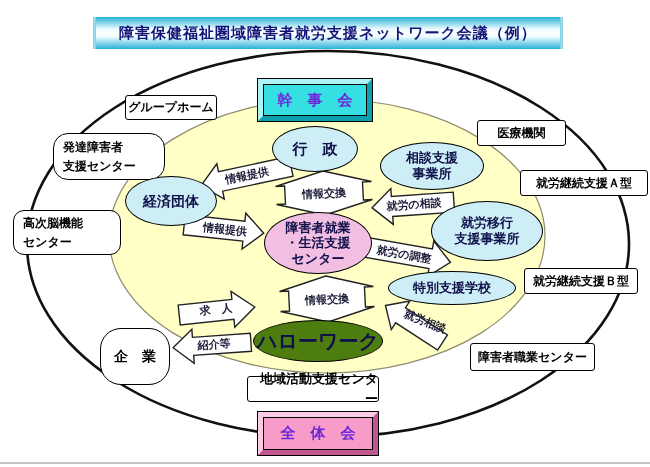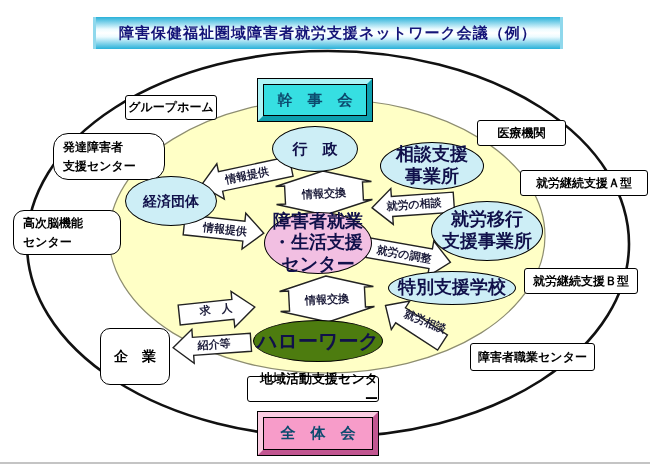--- a/index.html
+++ b/index.html
@@ -22,30 +22,30 @@
     display:flex;align-items:center;justify-content:center;
     font-size:12px;font-weight:bold;color:#000;white-space:pre-line;text-align:center;
     line-height:1.55;box-sizing:border-box;
   }
   .obox.left{justify-content:flex-start;text-align:left;padding-left:9px;}
   
   .enode{
     position:absolute;border:1.5px solid #000;border-radius:50%;
     display:flex;align-items:center;justify-content:center;
     font-weight:bold;color:#10104a;white-space:pre-line;text-align:center;line-height:1.2;
-    box-sizing:border-box;font-size:18px;
+    box-sizing:border-box;font-size:13px;
   }
   
   .box3d{
     position:absolute;border:5px solid;box-shadow:0 0 0 1px #000;
     display:flex;box-sizing:border-box;
   }
   .box3d .panel{
     flex:1;border:1px solid #000;display:flex;align-items:center;justify-content:center;
-    font-size:15px;font-weight:bold;color:#0c4a6e;white-space:nowrap;
+    font-size:15px;font-weight:bold;color:#6d28d9;white-space:nowrap;
   }
   
   .alabel{
     position:absolute;width:84px;text-align:center;
     font-size:11px;font-weight:bold;color:#1c1c3a;white-space:nowrap;
   }
   .page-edge{position:absolute;left:0;top:462px;width:650px;height:2px;background:#c4c4c4;}
 </style>
 </head>
 <body>
@@ -83,21 +83,21 @@
   <div class="obox" style="left:125px;top:95px;width:92px;height:25px;">グループホーム</div>
   <div class="obox left" style="left:53px;top:133px;width:112px;height:47px;border-radius:15px;">発達障害者
 支援センター</div>
   <div class="obox left" style="left:13px;top:210px;width:108px;height:45px;border-radius:11px;">高次脳機能
 センター</div>
   <div class="obox" style="left:477px;top:120px;width:89px;height:26px;">医療機関</div>
   <div class="obox" style="left:520px;top:170px;width:128px;height:26px;">就労継続支援Ａ型</div>
   <div class="obox" style="left:524px;top:268px;width:114px;height:26px;">就労継続支援Ｂ型</div>
   <div class="obox" style="left:470px;top:343px;width:125px;height:28px;">障害者職業センター</div>
   <div class="obox" style="left:247px;top:376px;width:132px;height:26px;font-size:13px;text-align:right;">地域活動支援センター</div>
-  <div class="obox" style="left:100px;top:328px;width:70px;height:57px;border-radius:10px;font-size:14px;">企　業</div>
+  <div class="obox" style="left:100px;top:328px;width:70px;height:57px;border-radius:21px;font-size:14px;">企　業</div>
 
   <div class="enode" style="left:272px;top:126px;width:86px;height:46px;background:#cdeef6;font-size:15px;">行　政</div>
   <div class="enode" style="left:125px;top:176px;width:92px;height:50px;background:#cdeef6;font-size:14px;">経済団体</div>
   <div class="enode" style="left:380px;top:142px;width:104px;height:48px;background:#cdeef6;">相談支援
 事業所</div>
   <div class="enode" style="left:431px;top:201px;width:112px;height:60px;background:#cdeef6;">就労移行
 支援事業所</div>
   <div class="enode" style="left:388px;top:271px;width:128px;height:34px;background:#cdeef6;">特別支援学校</div>
   <div class="enode" style="left:253px;top:320px;width:130px;height:42px;background:#4d7c0f;font-size:20px;">ハローワーク</div>
 

